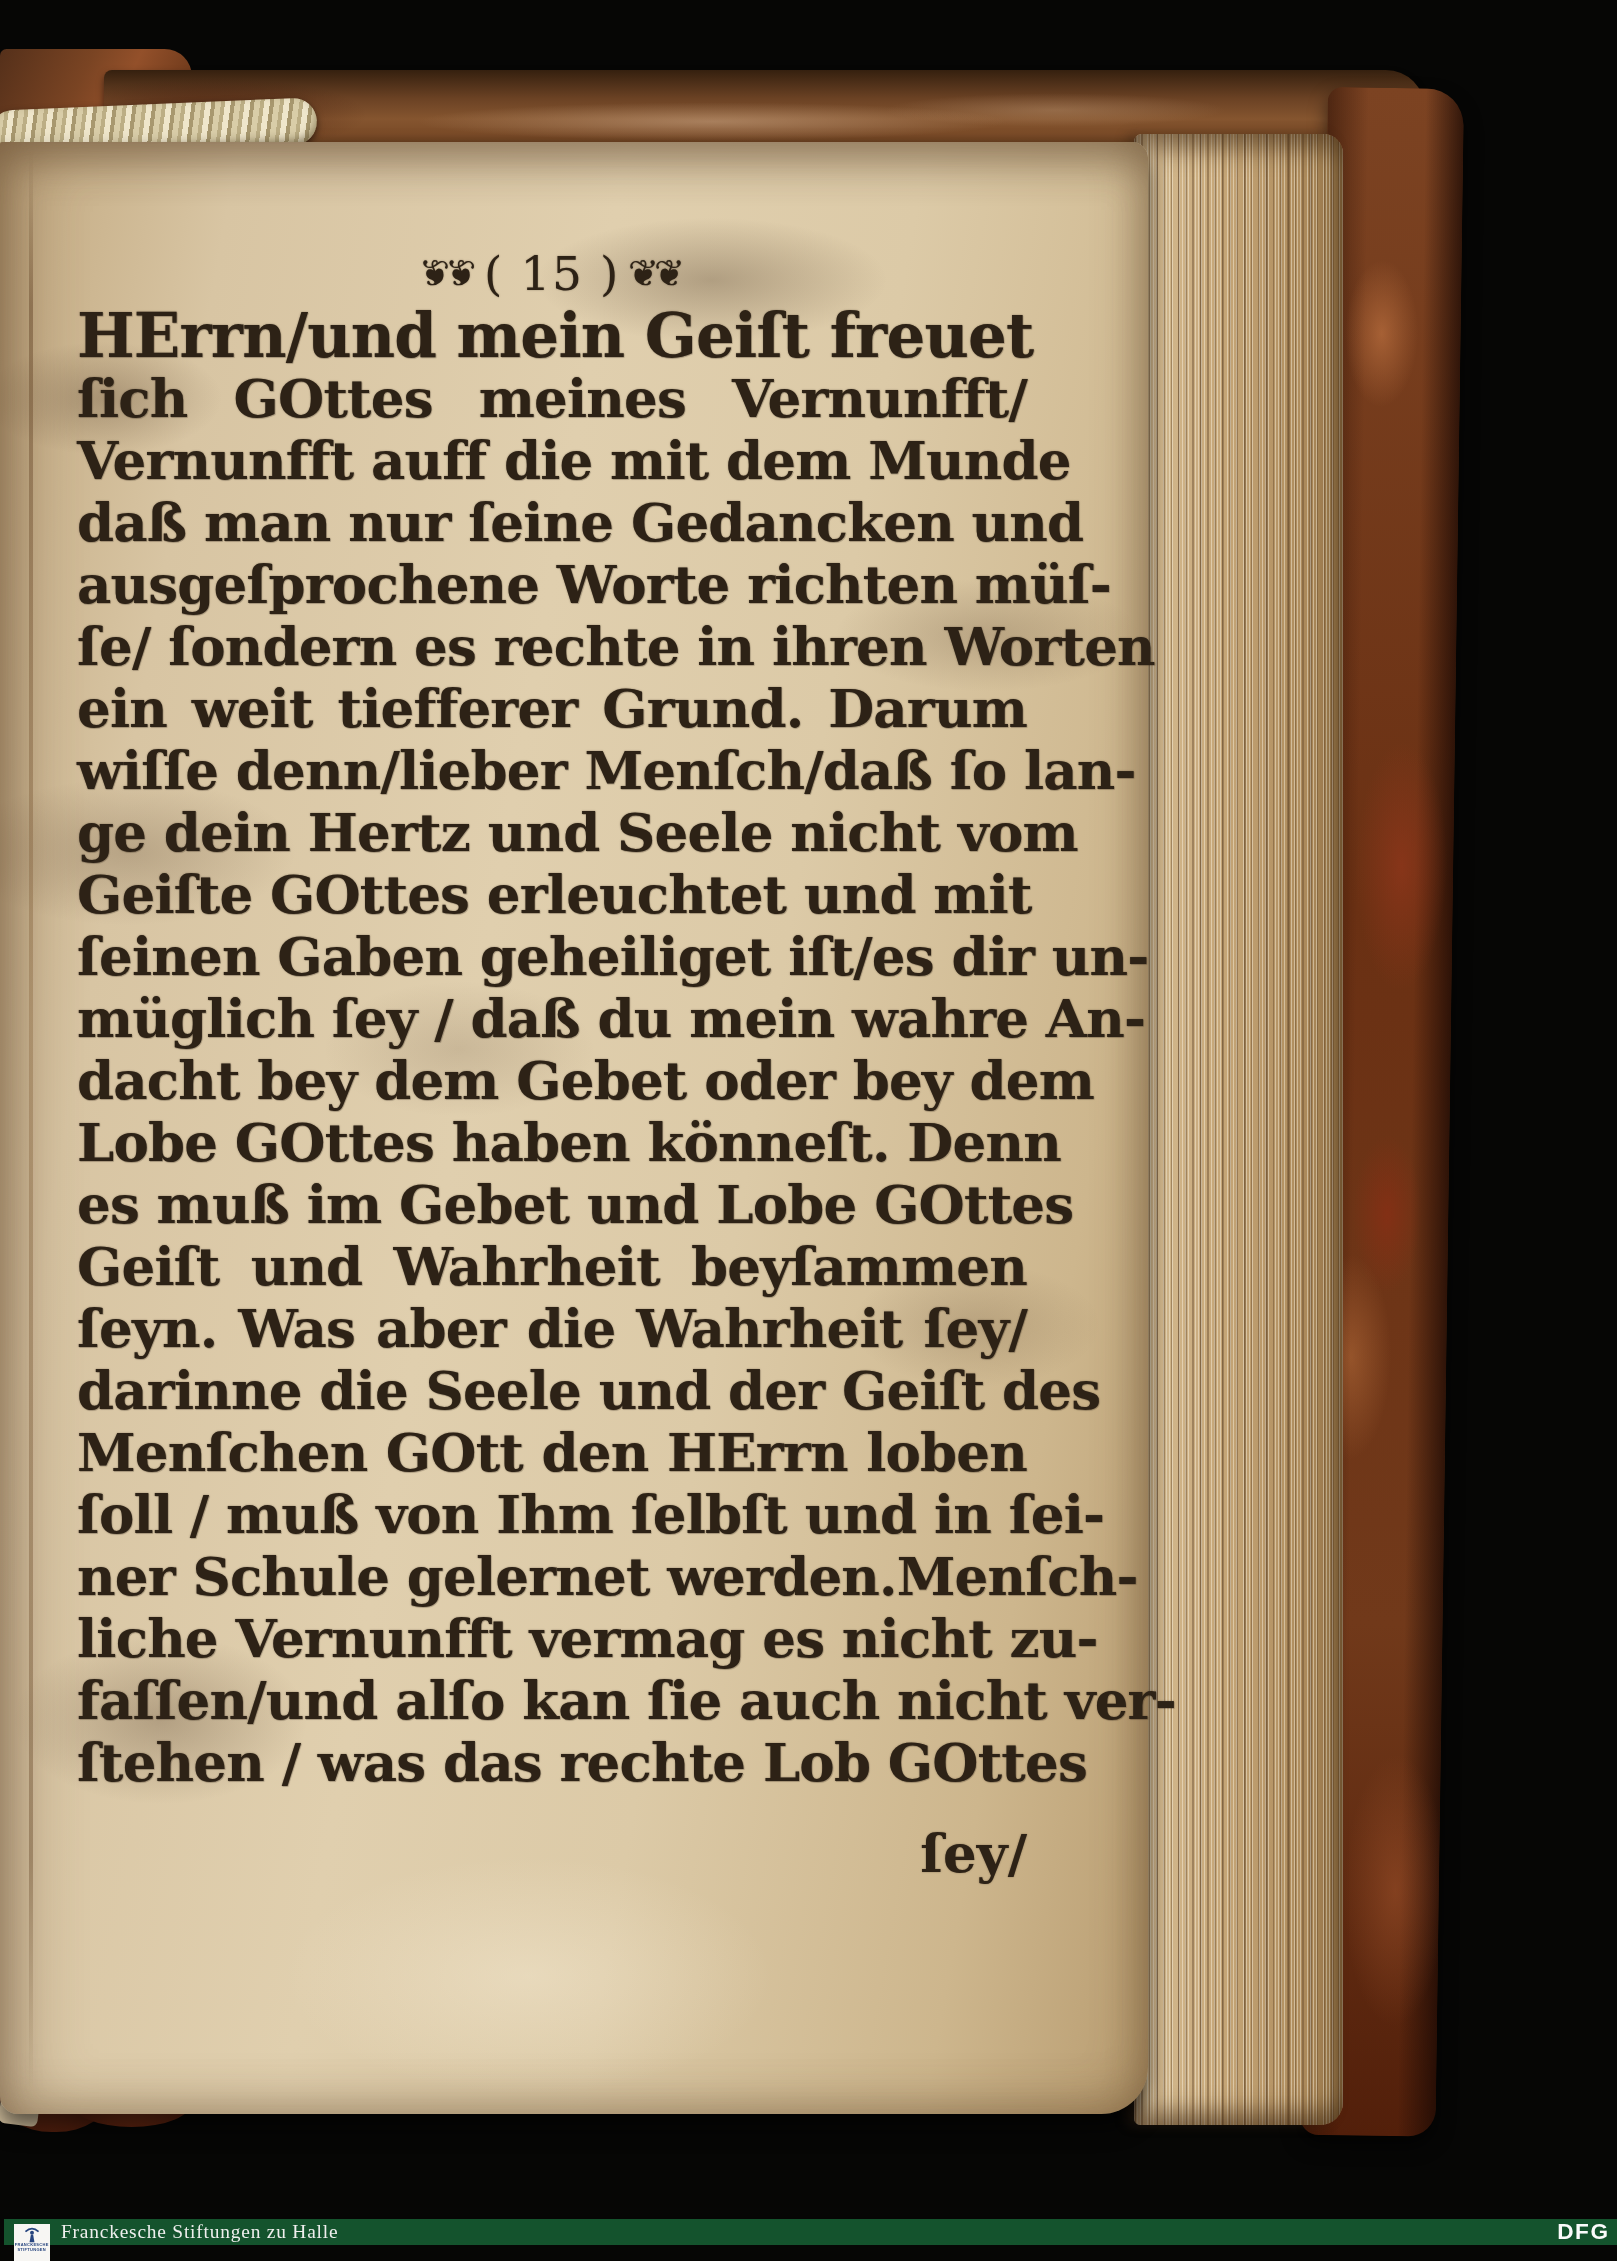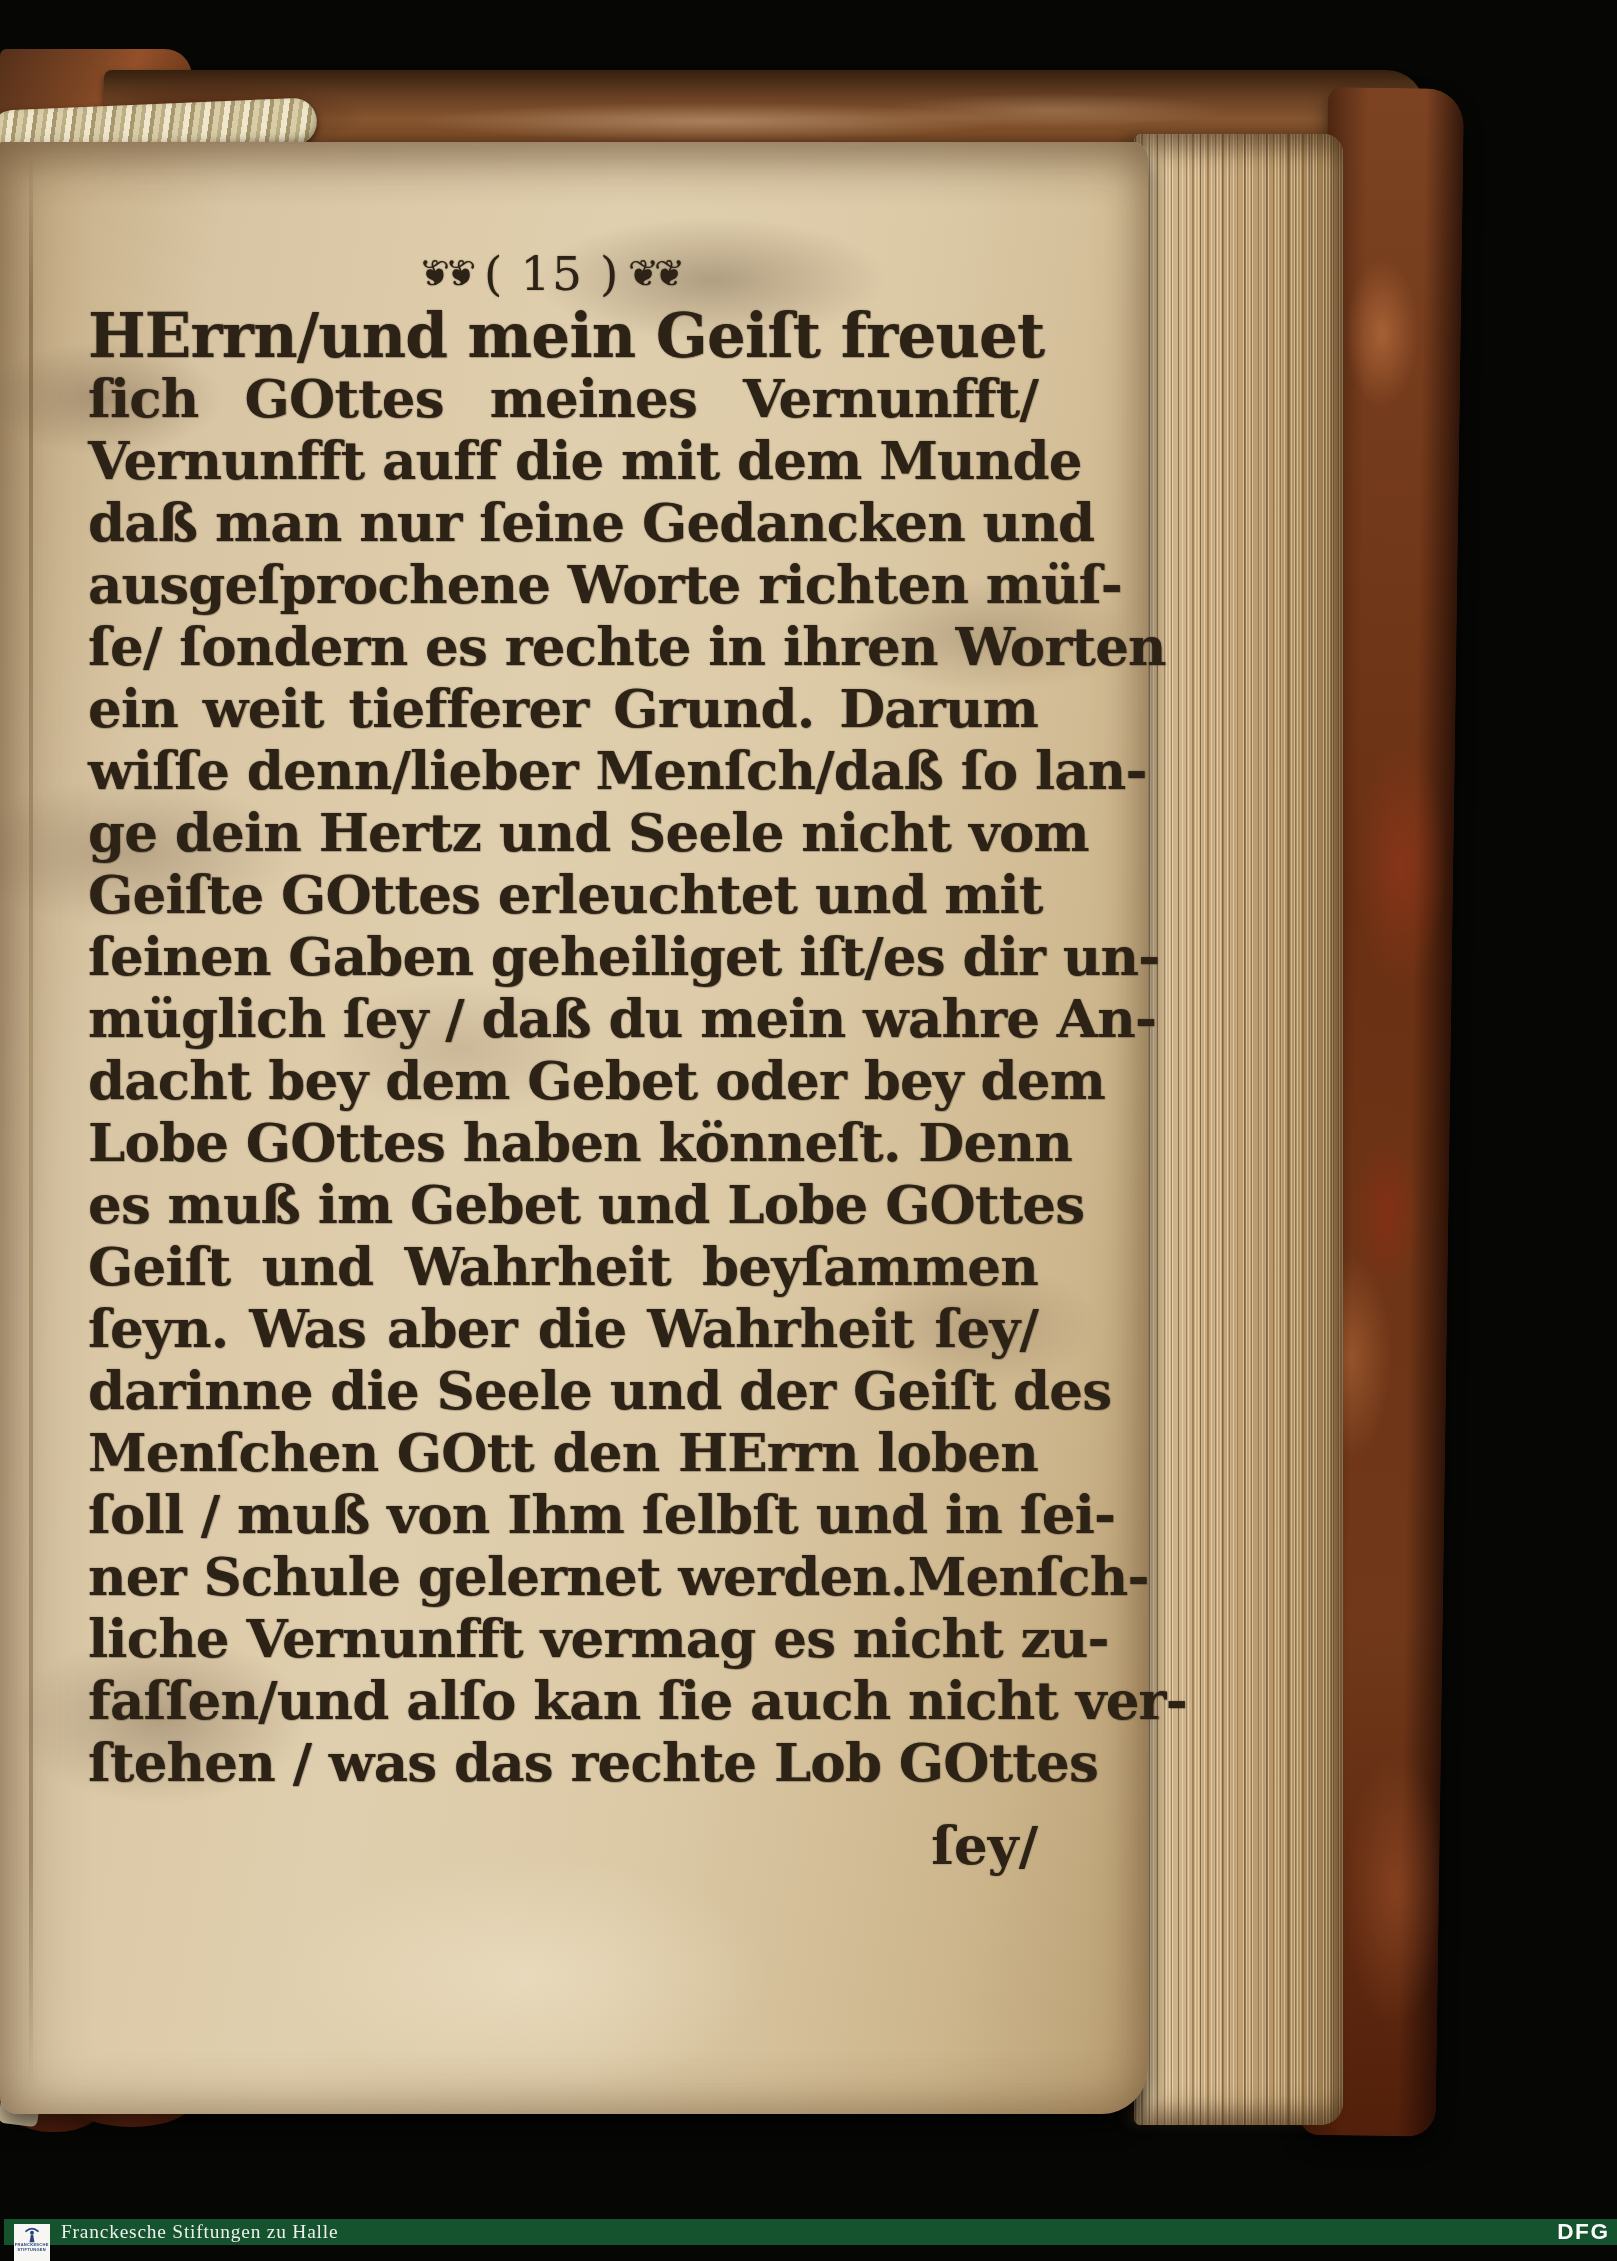--- a/index.html
+++ b/index.html
@@ -109,32 +109,32 @@
     text-shadow:0 0 1.6px rgba(45,32,20,.5);
     white-space:nowrap;
   }
   .orn{font-size:37px;letter-spacing:-4.9px;display:inline-block;vertical-align:middle;line-height:70px;}
   .orn-left{transform:scaleX(-1);}
   .pagenum{
     font-size:47px;font-weight:normal;display:inline-block;vertical-align:middle;
     line-height:70px;padding:0 8px;letter-spacing:1.6px;
   }
   .textblock{
-    position:absolute;left:88px;top:163px;width:950px;
+    position:absolute;left:77px;top:163px;width:950px;
     color:#2d2216;
   }
   .tline{
     height:62px;line-height:62px;font-size:53px;font-weight:bold;
     text-align:justify;text-align-last:justify;
     text-shadow:0 0 1.6px rgba(45,32,20,.55), 0.8px 0.8px 0 rgba(45,32,20,.18);
     white-space:nowrap;letter-spacing:-0.8px;
   }
   .tline.first{font-size:61px;}
   .catchword{
-    margin-top:21px;height:62px;line-height:62px;font-size:53px;font-weight:bold;
+    margin-top:29px;height:62px;line-height:62px;font-size:53px;font-weight:bold;
     text-align:right;text-align-last:right;
     text-shadow:0 0 1.6px rgba(45,32,20,.55);
   }
   
   .footer-bar{
     position:absolute;left:4px;top:2219px;width:1617px;height:26px;
     background:#14532d;
   }
   .logo-box{
     position:absolute;left:9.7px;top:4.9px;width:36px;height:37px;

